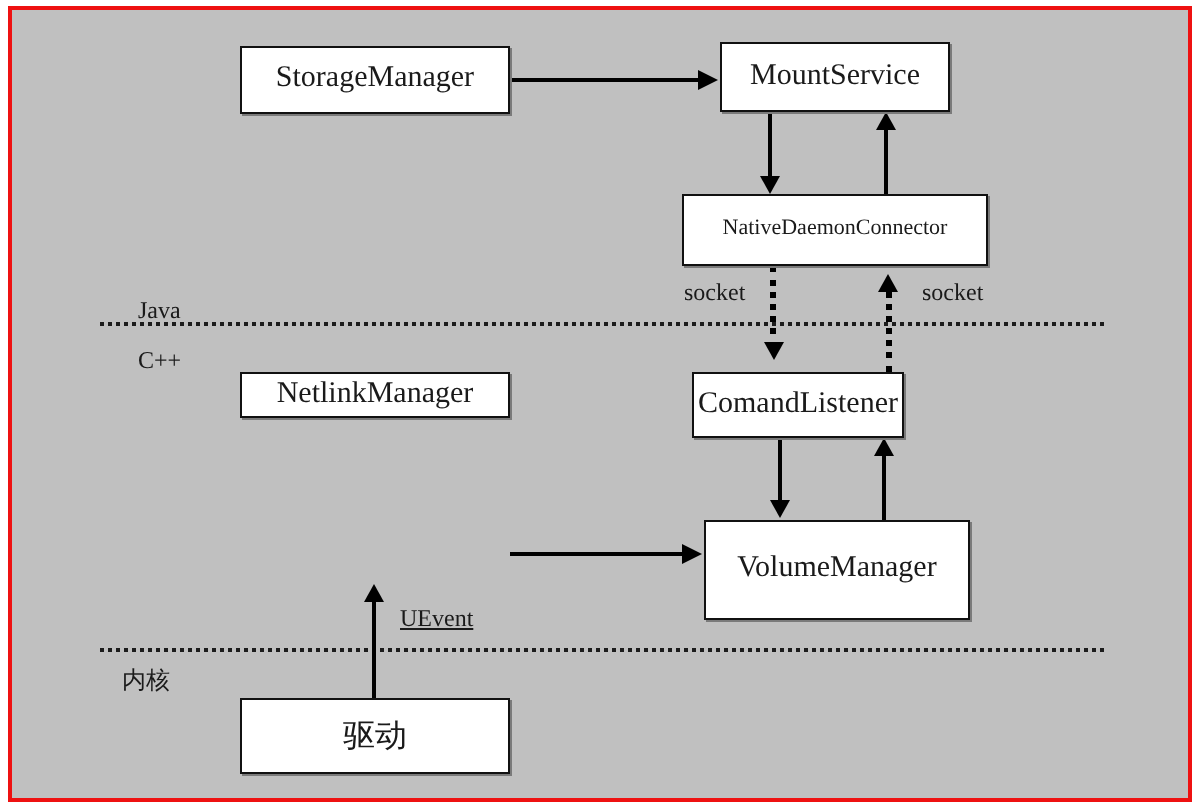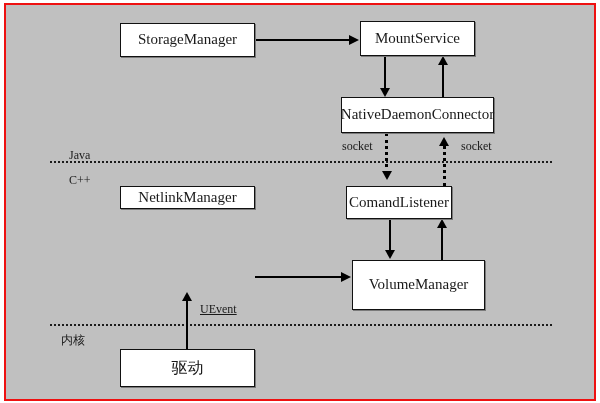--- a/index.html
+++ b/index.html
@@ -40,21 +40,21 @@
     box-shadow: 1px 1px 0 #7a7a7a;
     display: flex;
     align-items: center;
     justify-content: center;
     color: #1a1a1a;
     text-align: center;
     line-height: 1.05;
   }
   .node .lbl { display: block; }
   .f16 { font-size: 15px; }
-  .f12 { font-size: 15px; }
+  .f12 { font-size: 11px; }
   .cjk {
     font-family: "DejaVu Sans", "Liberation Sans", sans-serif;
     font-size: 16px;
   }
   .cjk-small {
     font-family: "DejaVu Sans", "Liberation Sans", sans-serif;
     font-size: 13px;
   }
 
   

